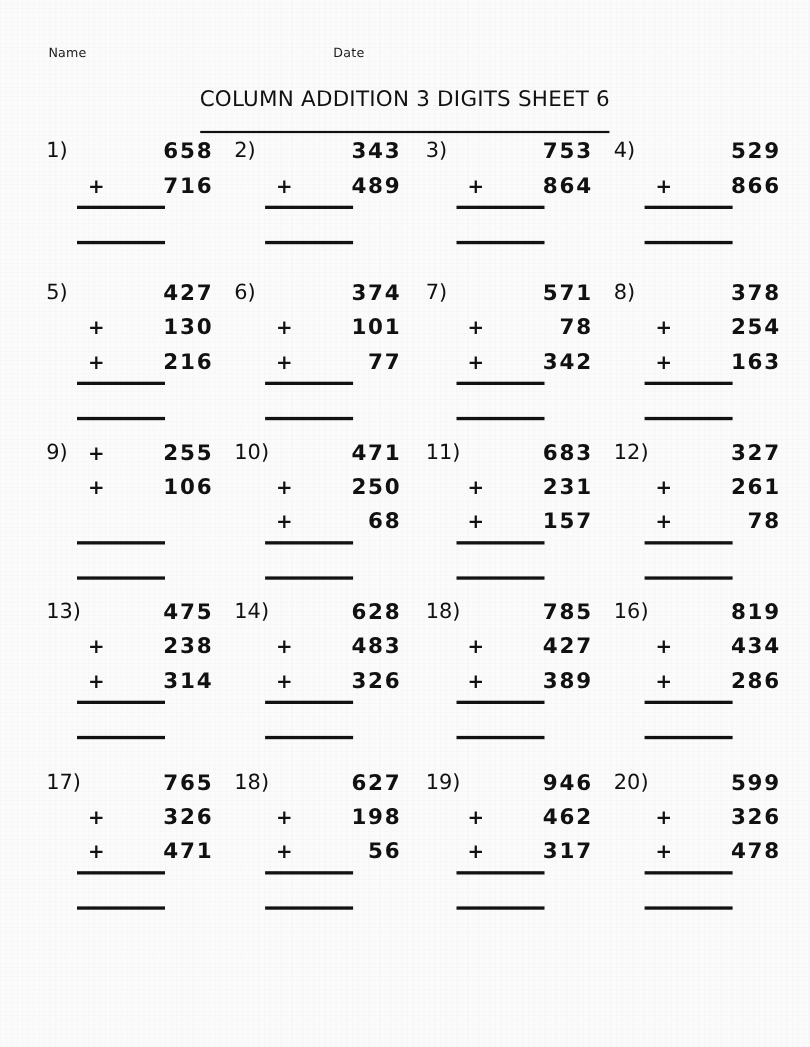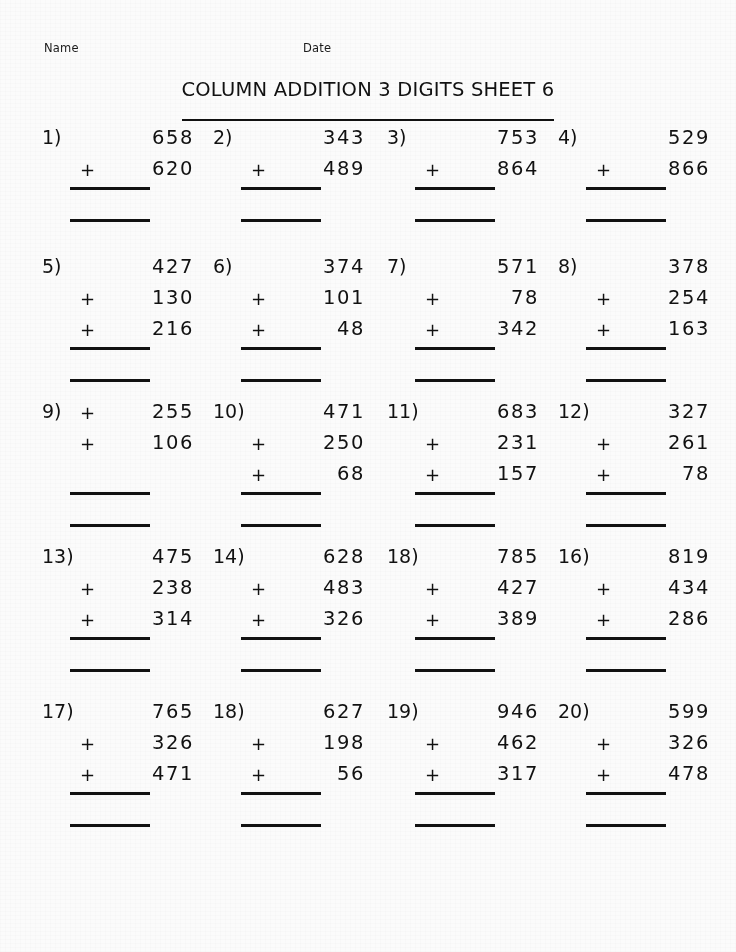--- a/index.html
+++ b/index.html
@@ -108,20 +108,21 @@
     font-size: 19px;
     line-height: 22px;
     color: #111111;
   }
 
   .stack {
     position: absolute;
     left: 42px;
     top: 0px;
     width: 116px;
+    font-weight: bold;
   }
   .term {
     position: relative;
     height: 31px;
     font-size: 19.5px;
     line-height: 24px;
   }
   .plus {
     position: absolute;
     left: 2px;
@@ -174,21 +175,21 @@
   <div class="grid">
       <div class="prow r0">
         <div class="problem c0">
           <div class="pnum">1)</div>
           <div class="stack">
             <div class="term">
               <span class="value">658</span>
             </div>
             <div class="term">
               <span class="plus">+</span>
-              <span class="value">620</span>
+              <span class="value">716</span>
             </div>
           </div>
           <div class="sum-rule" style="top: 61px;"></div>
           <div class="answer-rule" style="top: 93px;"></div>
         </div>
         <div class="problem c1">
           <div class="pnum">2)</div>
           <div class="stack">
             <div class="term">
               <span class="value">343</span>
@@ -254,21 +255,21 @@
           <div class="stack">
             <div class="term">
               <span class="value">374</span>
             </div>
             <div class="term">
               <span class="plus">+</span>
               <span class="value">101</span>
             </div>
             <div class="term">
               <span class="plus">+</span>
-              <span class="value">48</span>
+              <span class="value">77</span>
             </div>
           </div>
           <div class="sum-rule" style="top: 92px;"></div>
           <div class="answer-rule" style="top: 124px;"></div>
         </div>
         <div class="problem c2">
           <div class="pnum">7)</div>
           <div class="stack">
             <div class="term">
               <span class="value">571</span>

